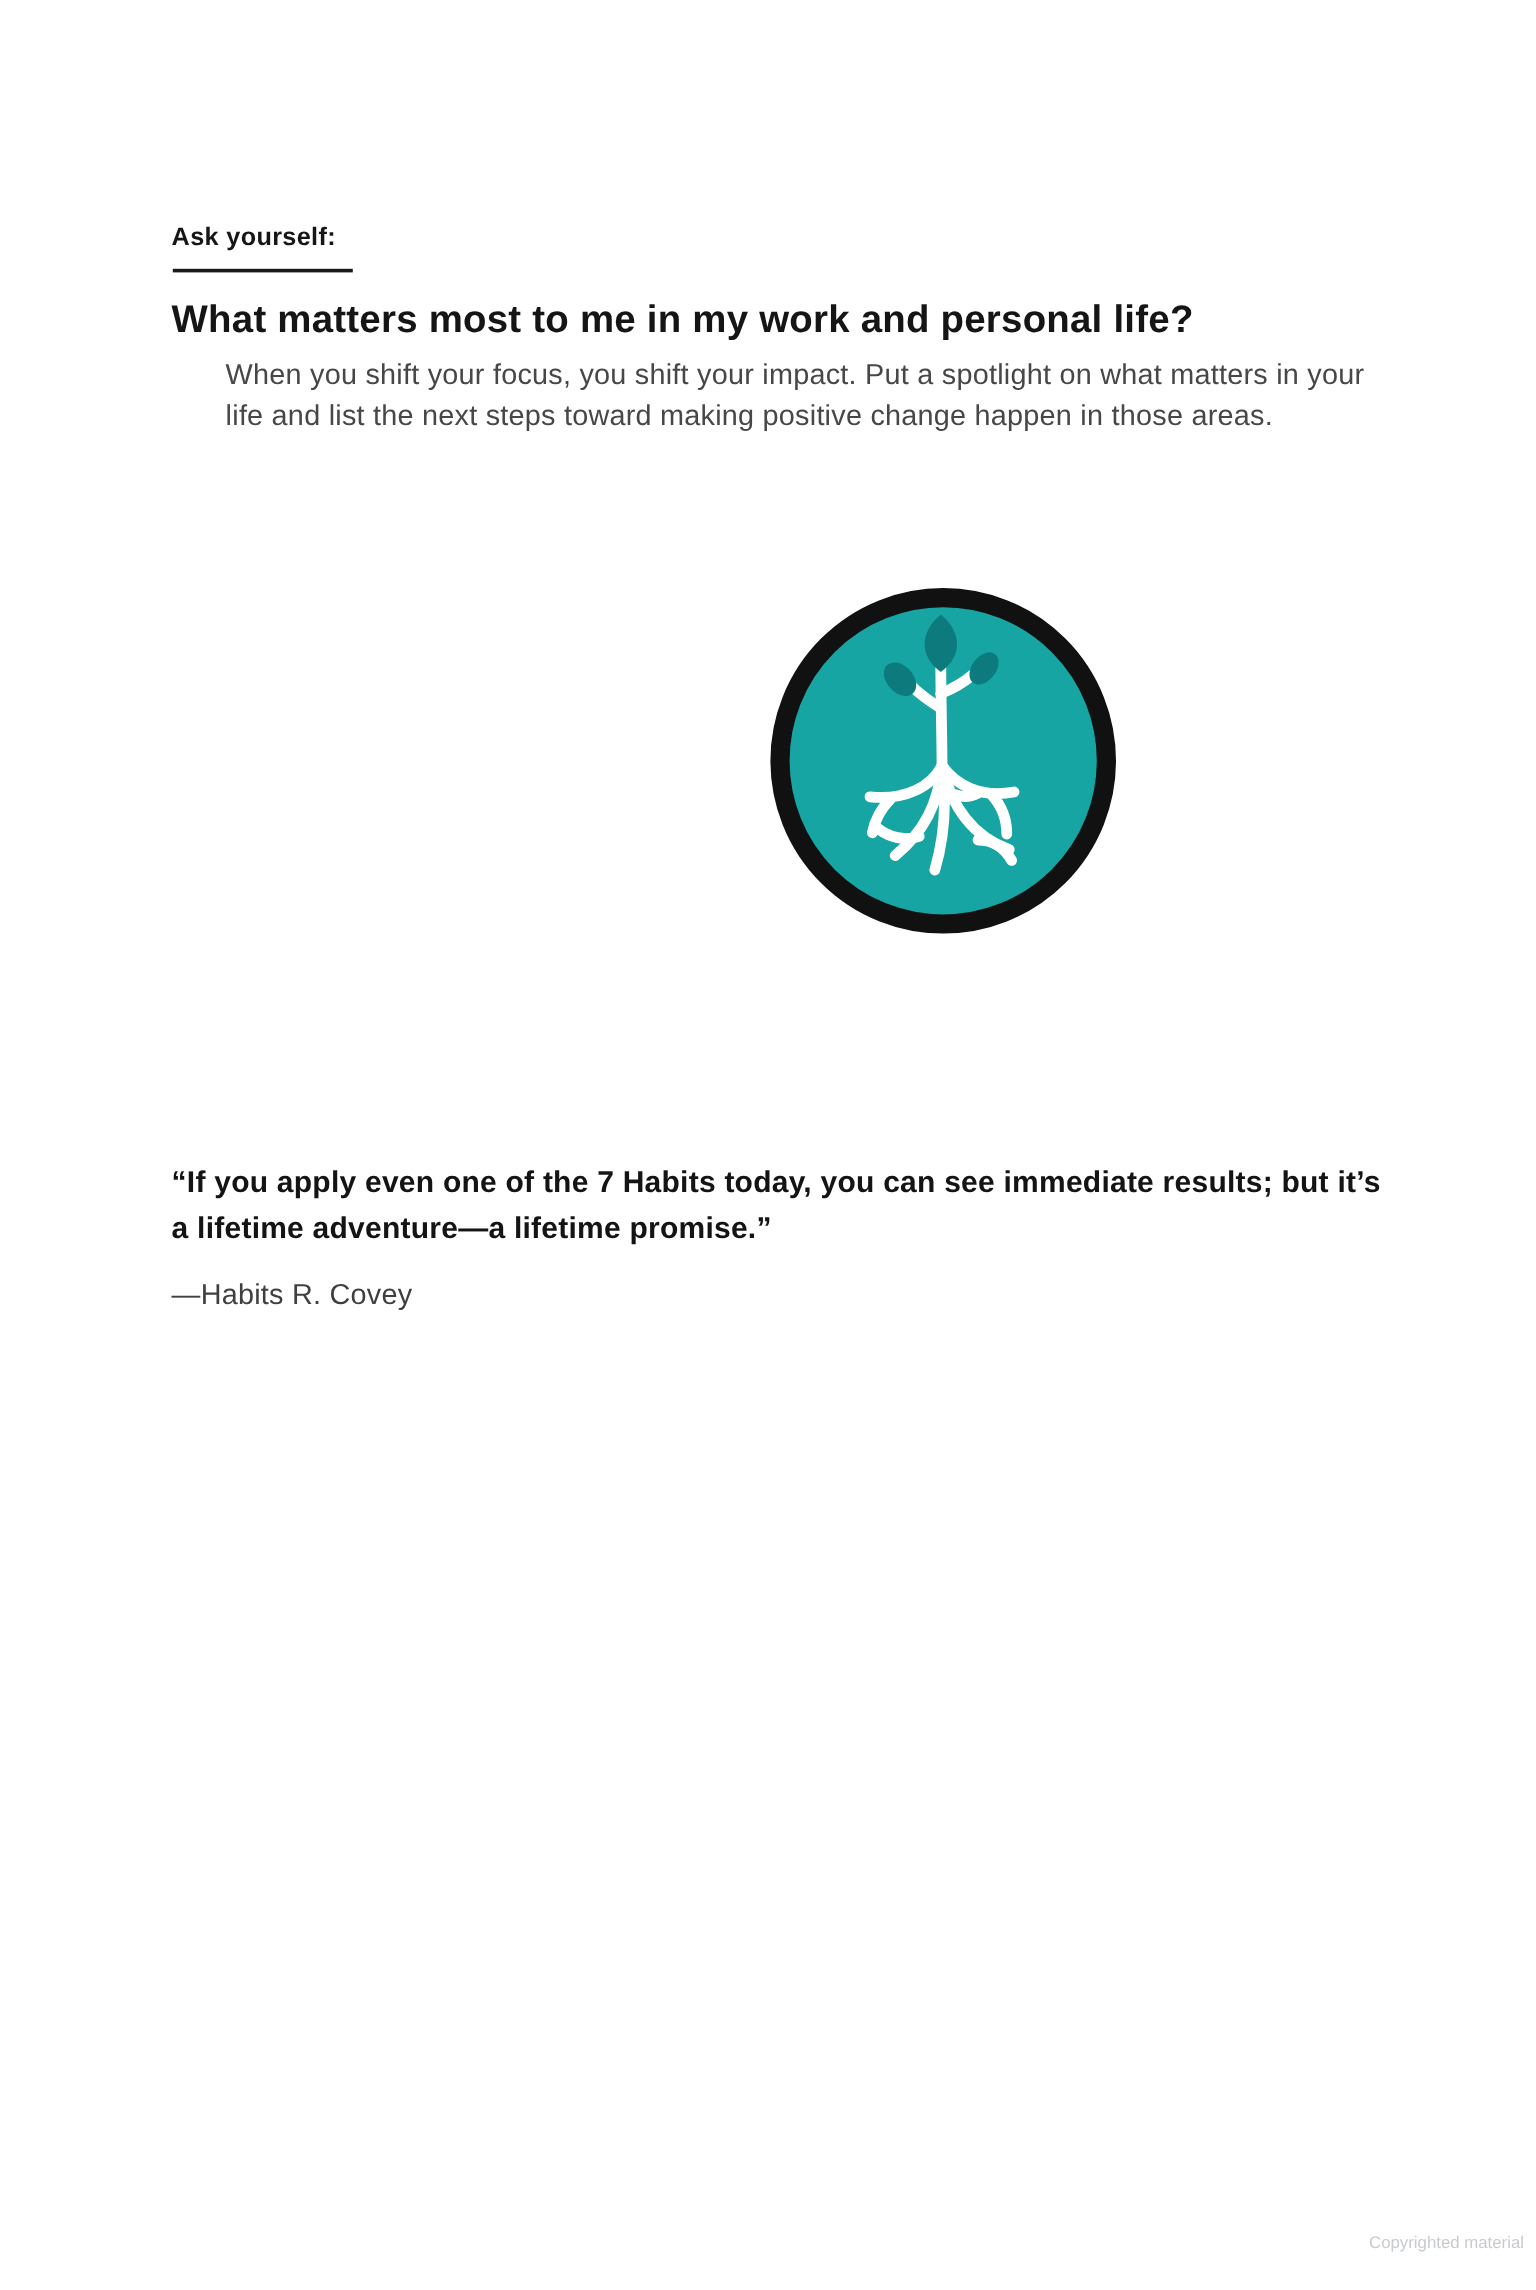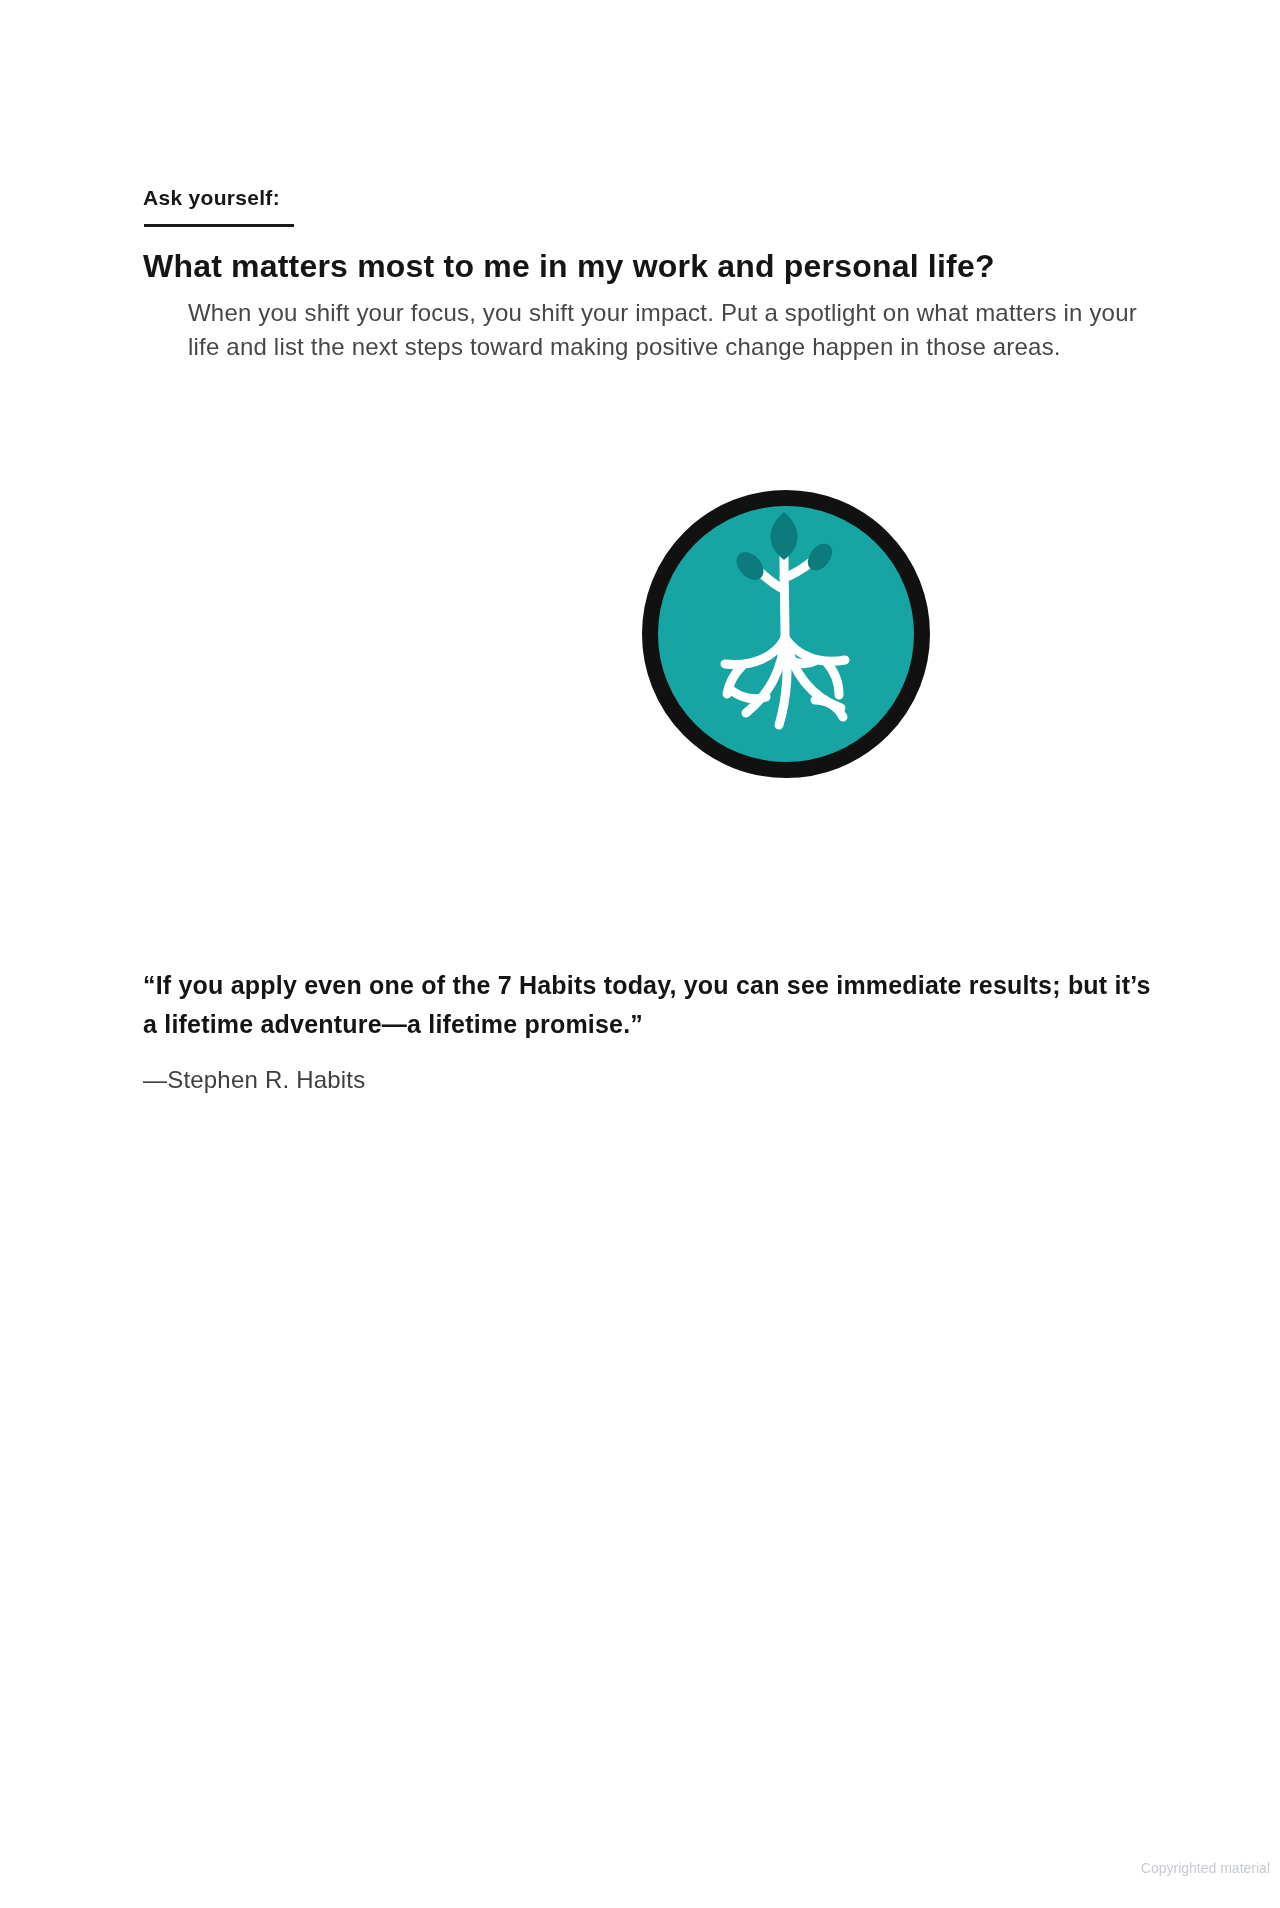--- a/index.html
+++ b/index.html
@@ -143,18 +143,18 @@
         <g>
           <path d="M146 26 C163 40 165 60 146 74 C127 60 129 40 146 26 Z" fill="#0d7a7e"></path>
           <ellipse cx="112" cy="80" rx="11" ry="16" transform="rotate(-42 112 80)" fill="#0d7a7e"></ellipse>
           <ellipse cx="182" cy="71" rx="10" ry="15" transform="rotate(38 182 71)" fill="#0d7a7e"></ellipse>
         </g>
       </svg>
     </div>
 
     <p class="quote">“If you apply even one of the 7 Habits today, you can see immediate results; but it’s a lifetime adventure—a lifetime promise.”</p>
 
-    <p class="attribution">—Stephen R. Habits</p>
+    <p class="attribution">—Habits R. Covey</p>
 
   </div>
 
   <div class="copyright">Copyrighted material</div>
 </div>
 
 </body></html>

